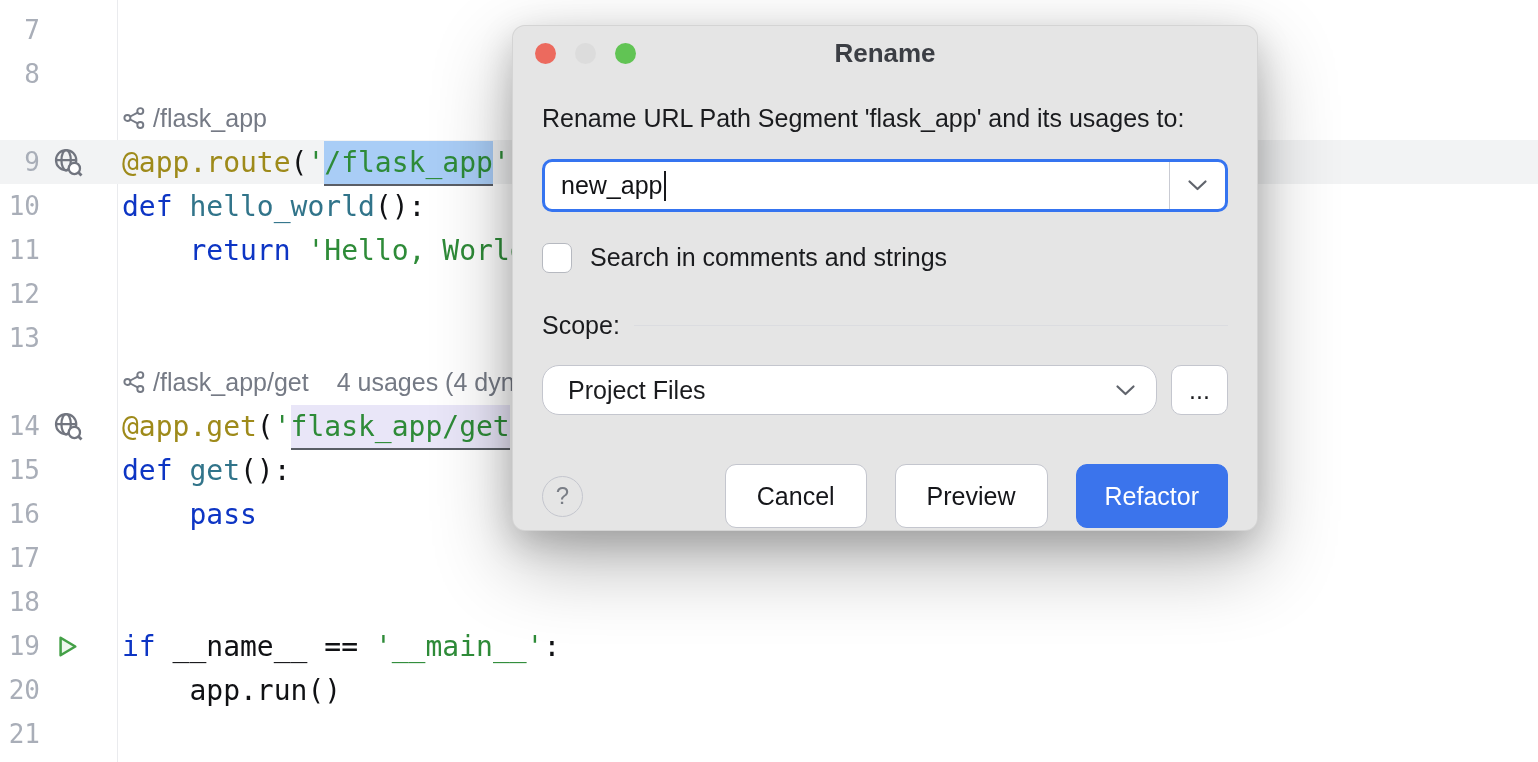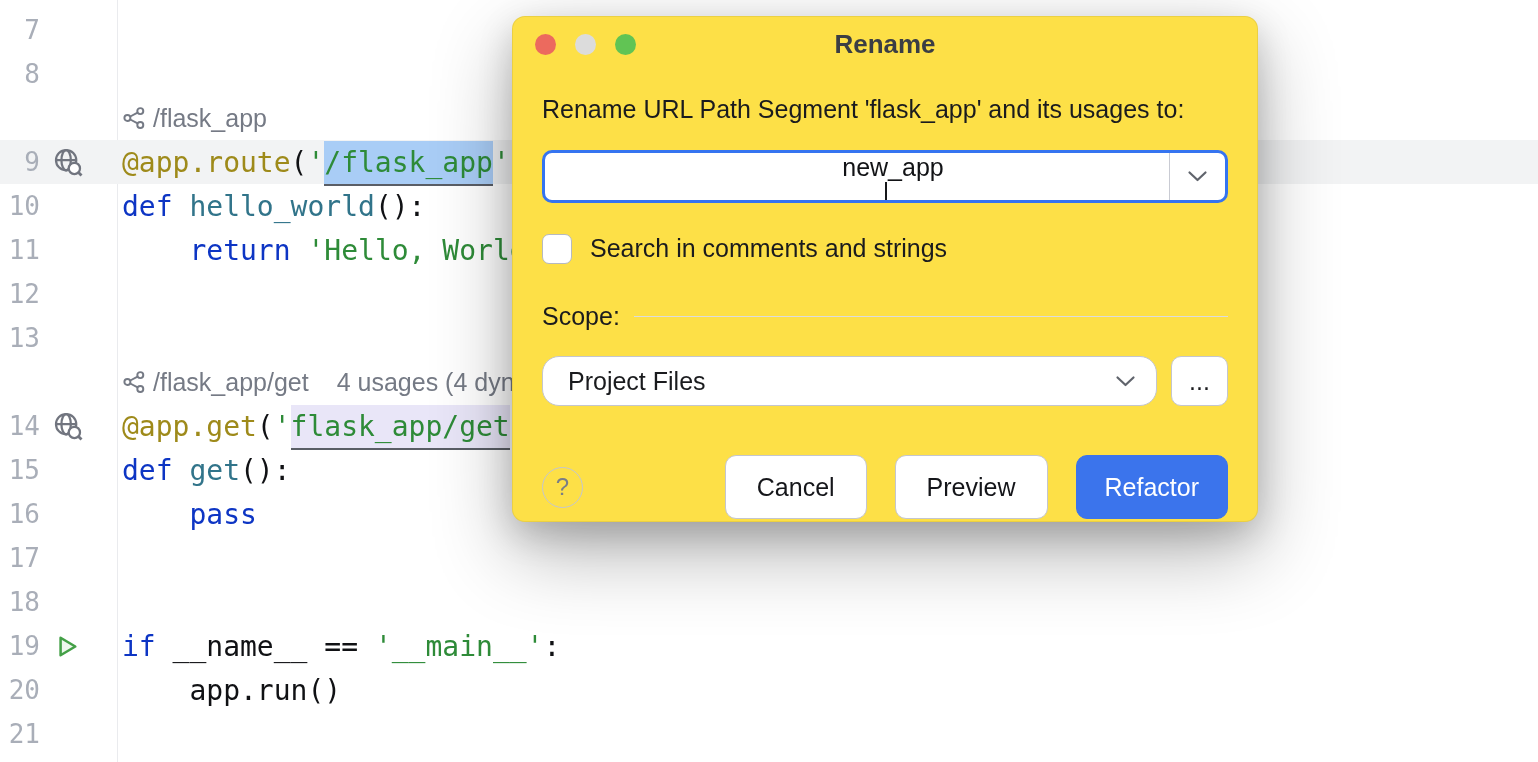--- a/index.html
+++ b/index.html
@@ -21,37 +21,37 @@
   .tk-str{color:var(--str,#2E8B38);}
   .tk-deco{color:var(--deco,#9E8A1A);}
   .tk-fn{color:var(--fn,#31748A);}
   .tk-sel{background:var(--sel,#A9CDF6);padding:5px 0;border-bottom:2.5px solid #5A5E66;}
   .tk-usage{background:var(--usage,#E9E6F8);padding:5px 0;border-bottom:2.5px solid #5A5E66;}
   .hint{display:flex;align-items:center;color:#757A85;font-size:25px;padding-left:5px;white-space:nowrap;}
   .hint .hicon{display:flex;align-items:center;margin-right:7px;}
   .hint .extra{margin-left:28px;}
   
   .dialog{
-    position:absolute;left:512px;top:16px;width:746px;height:506px;box-sizing:border-box;
-    background:#fde047;border-radius:13px;border:1px solid rgba(0,0,0,0.07);
+    position:absolute;left:512px;top:25px;width:746px;height:506px;box-sizing:border-box;
+    background:#e5e5e5;border-radius:13px;border:1px solid rgba(0,0,0,0.07);
     box-shadow:0 30px 80px rgba(0,0,0,0.30),0 12px 34px rgba(0,0,0,0.17);
     z-index:10;
   }
   .titlebar{position:relative;height:54px;display:flex;align-items:center;justify-content:center;}
   .lights{position:absolute;left:22px;top:17px;display:flex;gap:19px;}
   .tl{width:21px;height:21px;border-radius:50%;}
   .tl.red{background:var(--traffic_red,#EC6A5E);}
   .tl.mid{background:var(--traffic_mid,#DCDCDC);}
   .tl.green{background:var(--traffic_green,#61C454);}
   .dlg-title{font-size:26px;font-weight:700;color:#3B3E44;}
   .dlg-body{padding:0 29px;}
   .prompt{margin-top:24px;font-size:25px;color:#1A1B1E;}
   .input-wrap{
     position:relative;margin-top:26px;height:53px;background:#fff;box-sizing:border-box;
-    border:3px solid var(--focus,#3574F0);border-radius:10px;display:flex;align-items:center;flex-direction:column;
+    border:3px solid var(--focus,#3574F0);border-radius:10px;display:flex;align-items:center;
   }
   .input-text{padding-left:16px;font-size:25px;color:#121316;}
   .caret{width:2px;height:30px;background:#17181B;margin-left:2px;}
   .combo-btn{position:absolute;right:0;top:0;bottom:0;width:55px;border-left:1px solid #C9CBD3;display:flex;align-items:center;justify-content:center;}
   .chk-row{margin-top:31px;display:flex;align-items:flex-start;}
   .checkbox{width:30px;height:30px;box-sizing:border-box;background:#fff;border:1.5px solid #B6B9C0;border-radius:7px;}
   .chk-label{margin-left:18px;font-size:25px;color:#1A1B1E;}
   .scope-header{margin-top:38px;display:flex;align-items:center;font-size:25px;color:#1A1B1E;}
   .scope-divider{flex:1;height:1px;background:#DBDCE0;margin-left:14px;}
   .scope-row{margin-top:25px;display:flex;gap:14px;}

